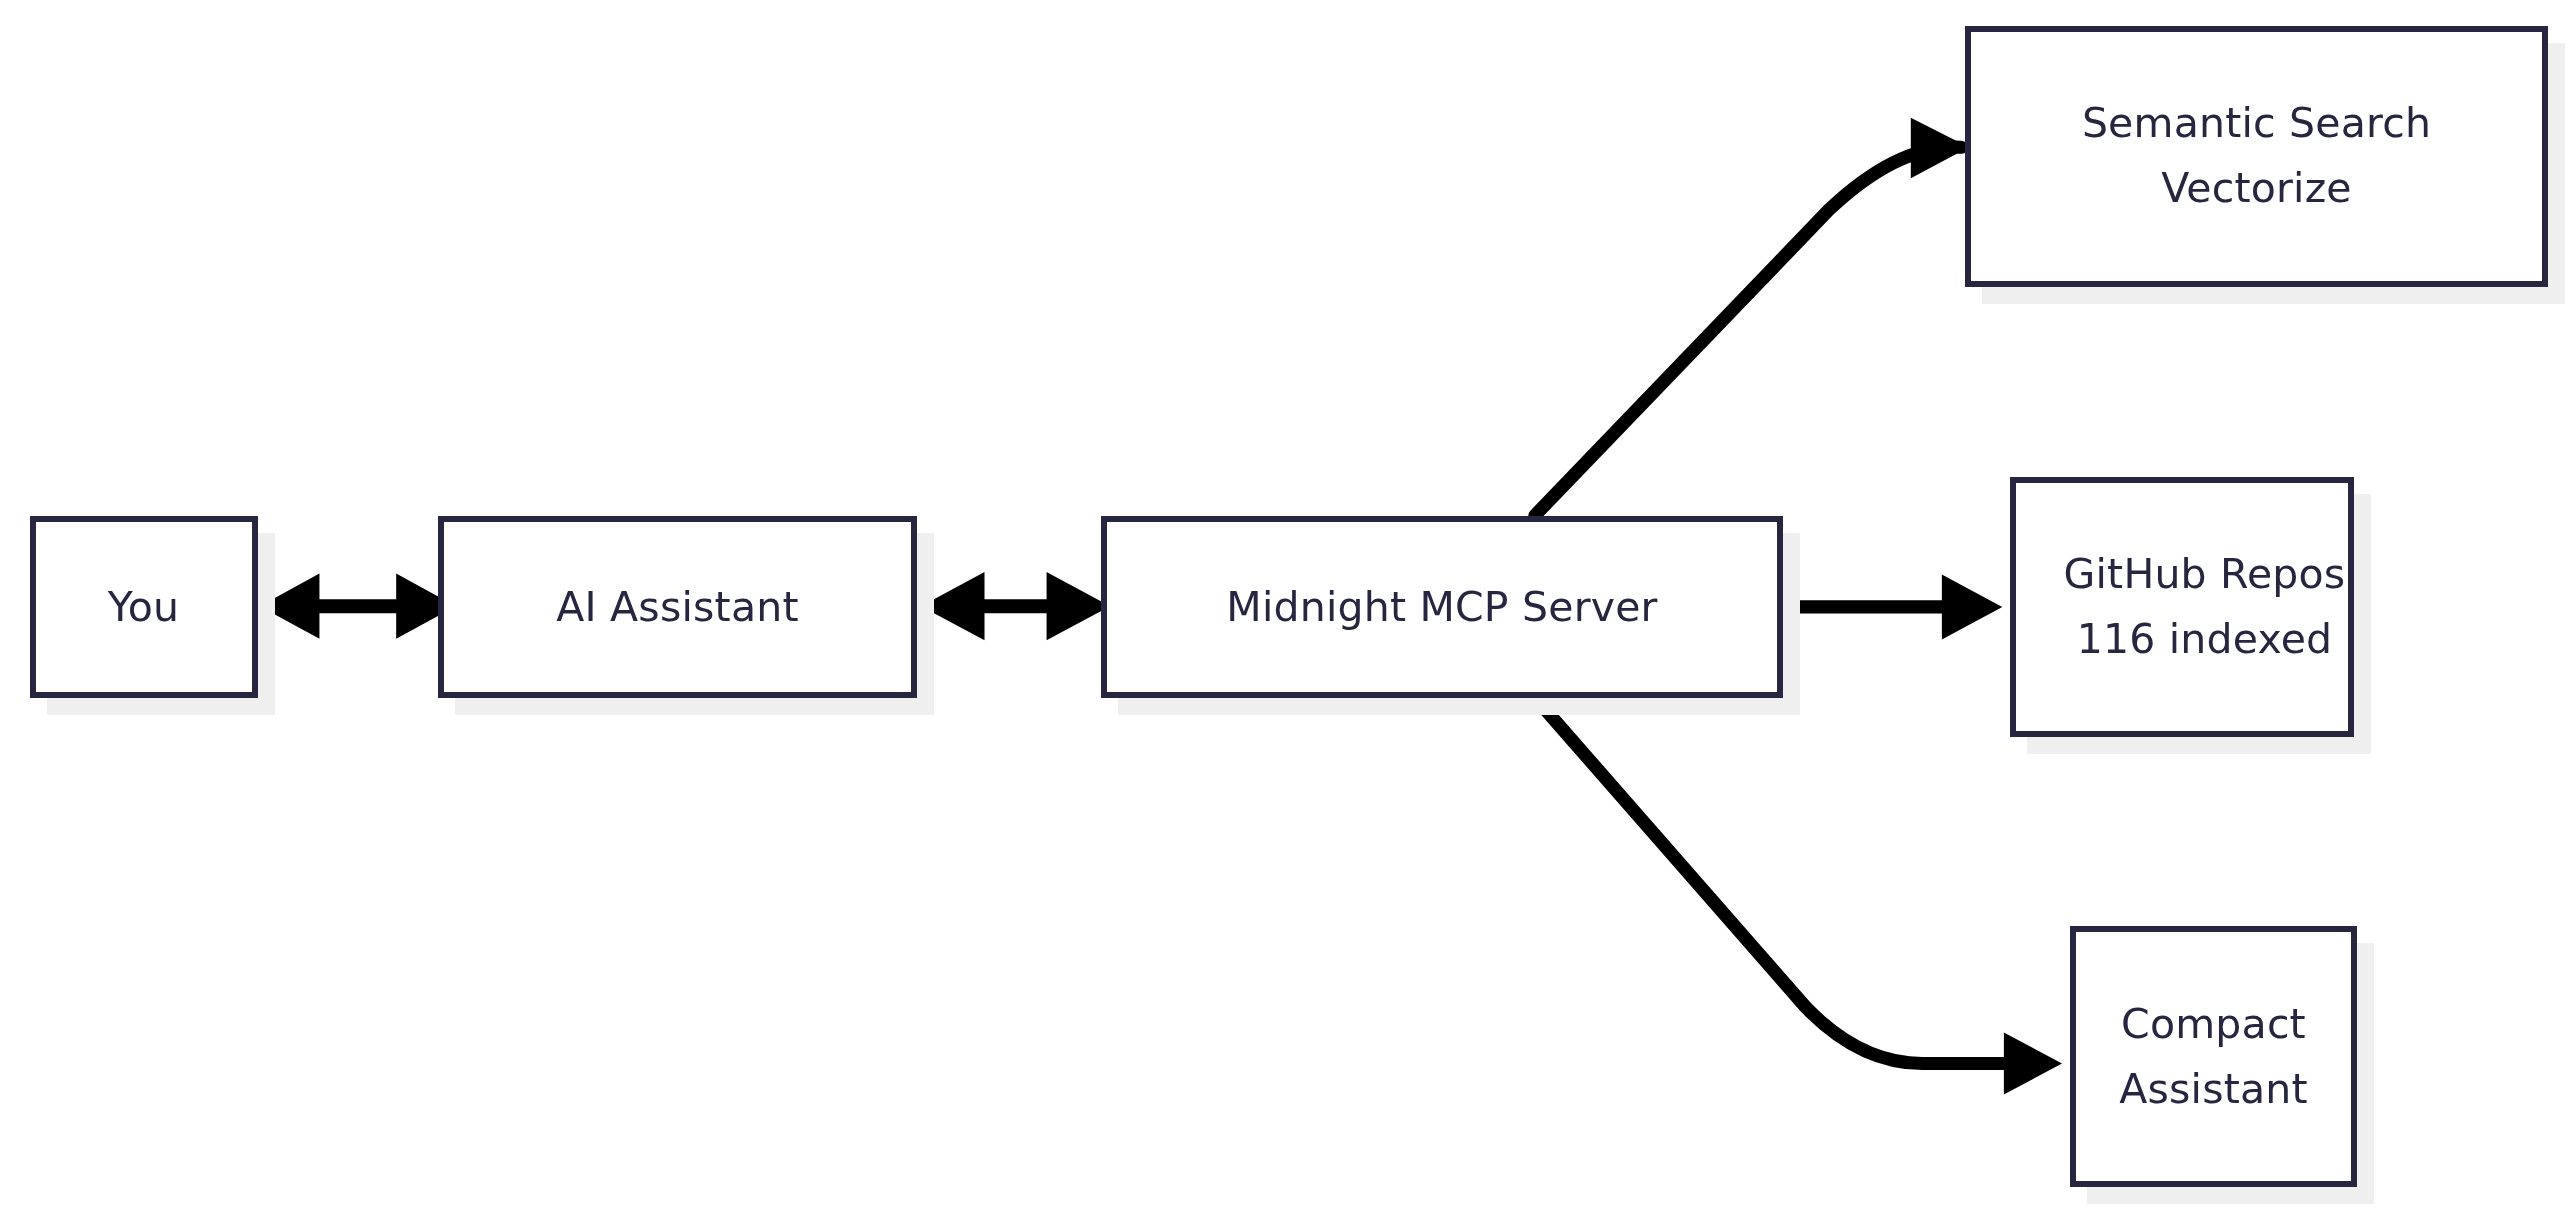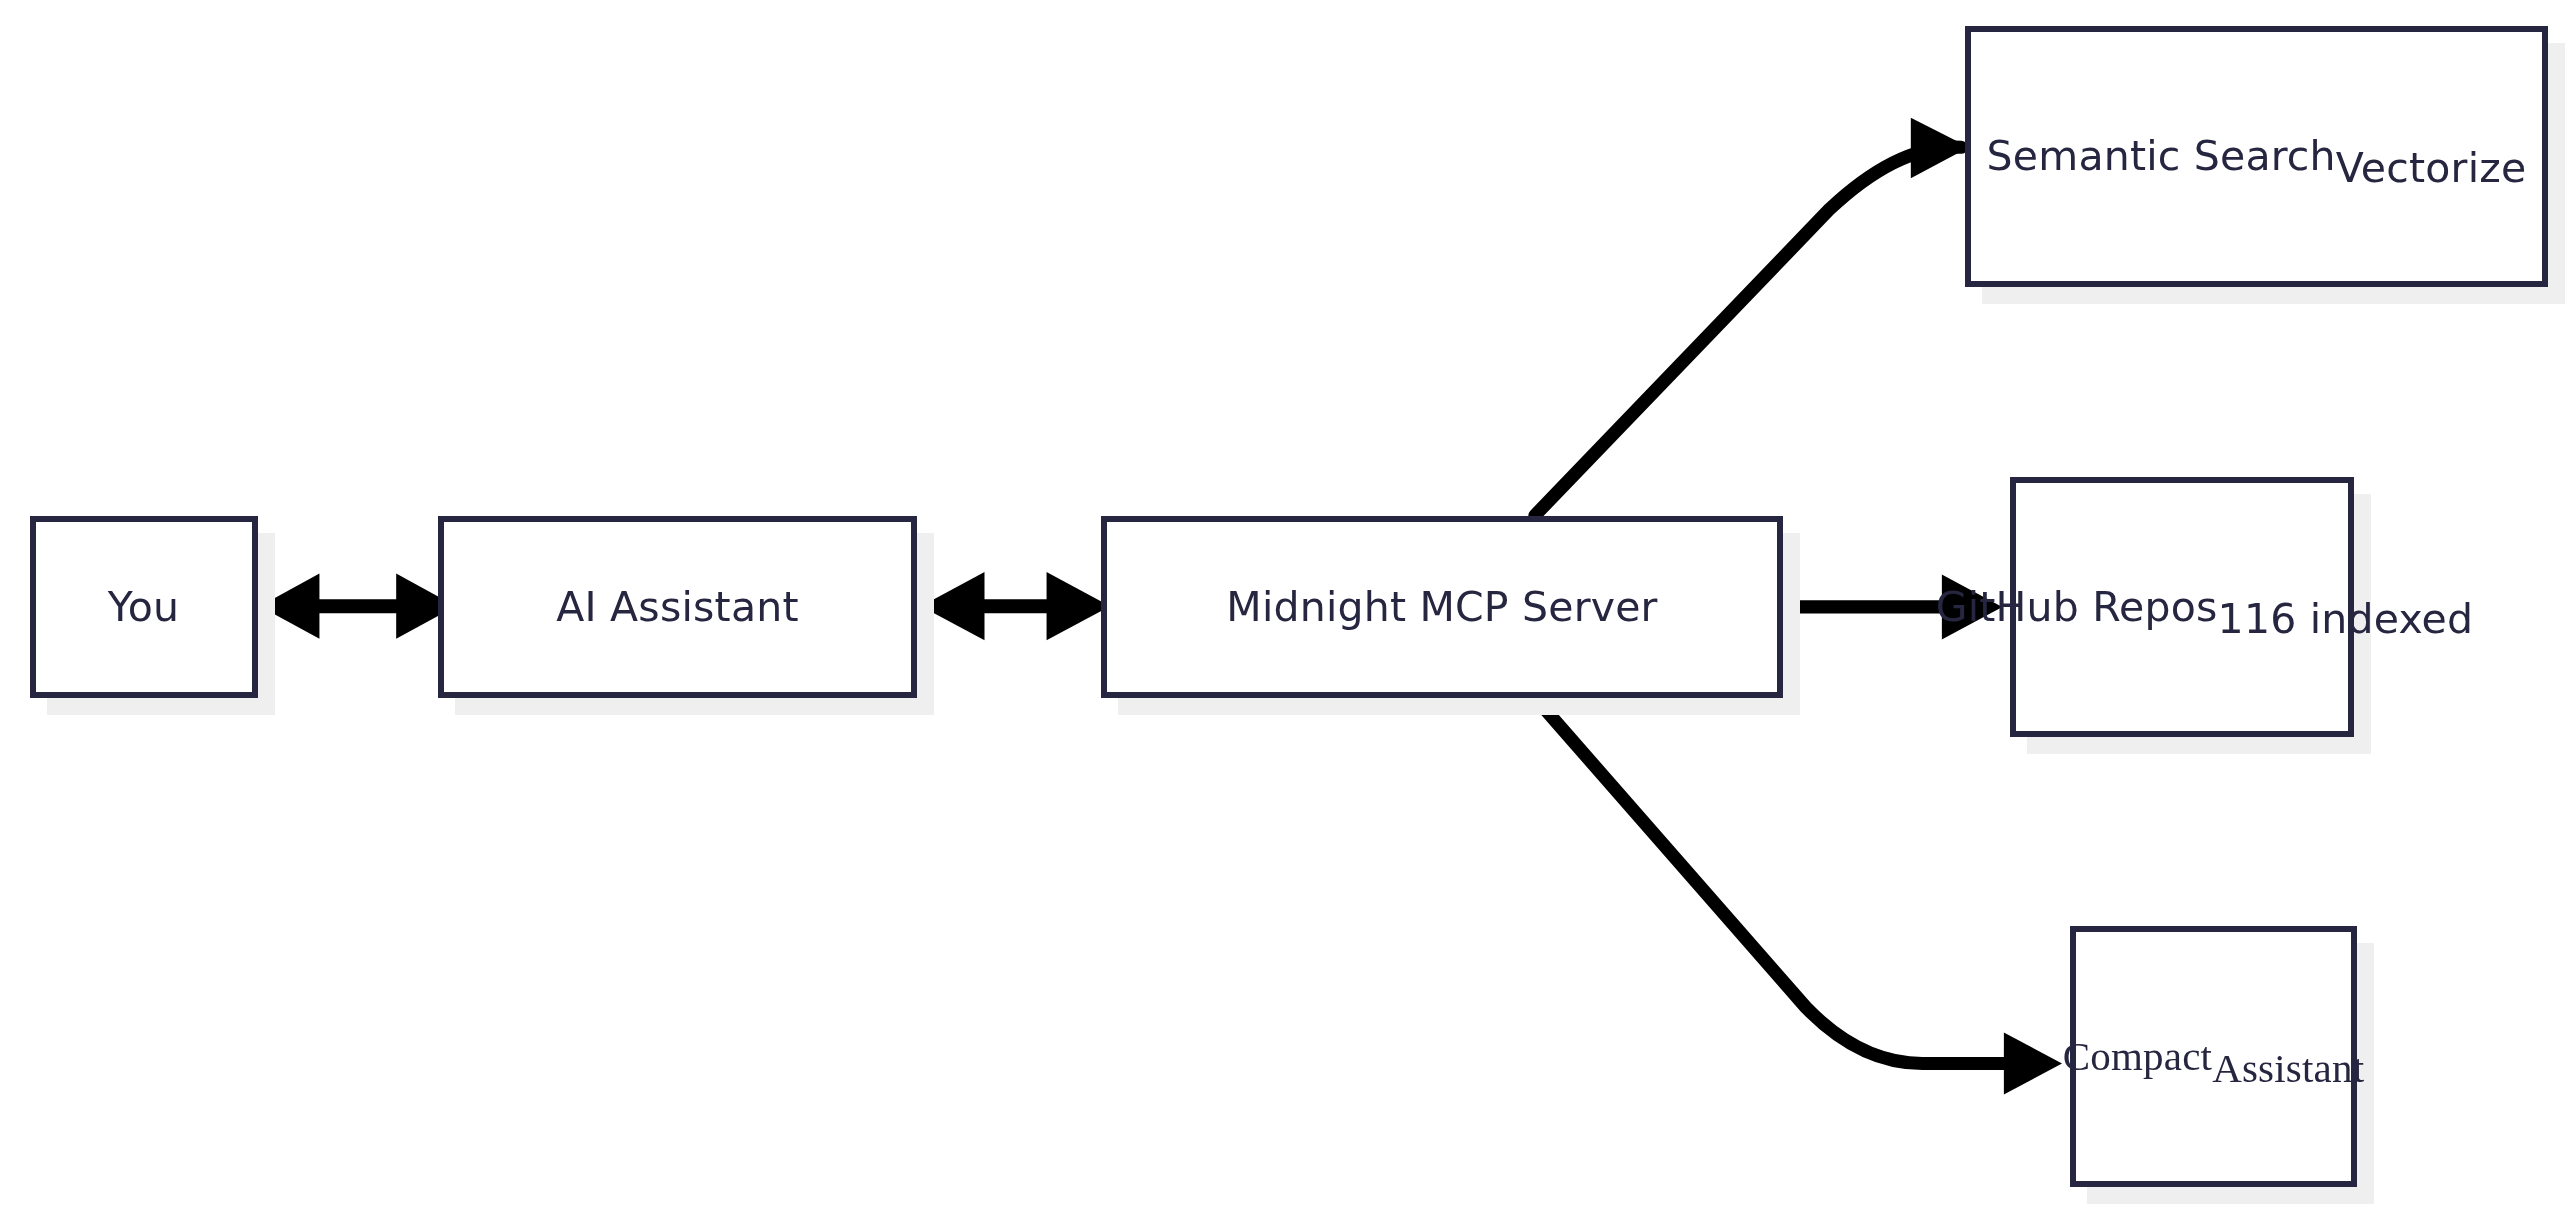--- a/index.html
+++ b/index.html
@@ -21,21 +21,21 @@
     width: 2576px;
     height: 1217px;
     pointer-events: none;
   }
   .node {
     position: absolute;
     box-sizing: border-box;
     background: #ffffff;
     border: 6.2px solid #262640;
     display: flex;
-    flex-direction: row;
+    flex-direction: column;
     align-items: center;
     justify-content: center;
     box-shadow: 17px 17px 0 0 #efefef;
     z-index: 3;
   }
   .node-label {
     color: #262640;
     font-size: 41px;
     line-height: 1.0;
     text-align: center;
@@ -45,21 +45,21 @@
   .node-label + .node-label {
     margin-top: 24px;
   }
 
   
   #node-you            { left: 29.5px;   top: 516px;  width: 228px; height: 182px; }
   #node-ai-assistant   { left: 438px;  top: 516px;  width: 479px; height: 182px; }
   #node-mcp-server     { left: 1101px; top: 516px;  width: 682px; height: 182px; }
   #node-semantic-search{ left: 1965px; top: 25.6px;   width: 583px; height: 261px; }
   #node-github-repos   { left: 2010px; top: 477px;  width: 344px; height: 260px; padding-left: 45px; }
-  #node-compact-compiler{left: 2070px; top: 926px; width: 287px; height: 261px; font-family: Liberation Serif, serif; }
+  #node-compact-compiler{left: 2070px; top: 926px; width: 287px; height: 261px; }
 </style>
 </head>
 <body>
 
 <div id="stage">
 
   <svg id="edges" viewBox="0 0 3323 1570" width="2576" height="1217" xmlns="http://www.w3.org/2000/svg">
 
     <g>
       <line x1="400" y1="782" x2="525" y2="782" stroke="#000000" stroke-width="18"></line>

